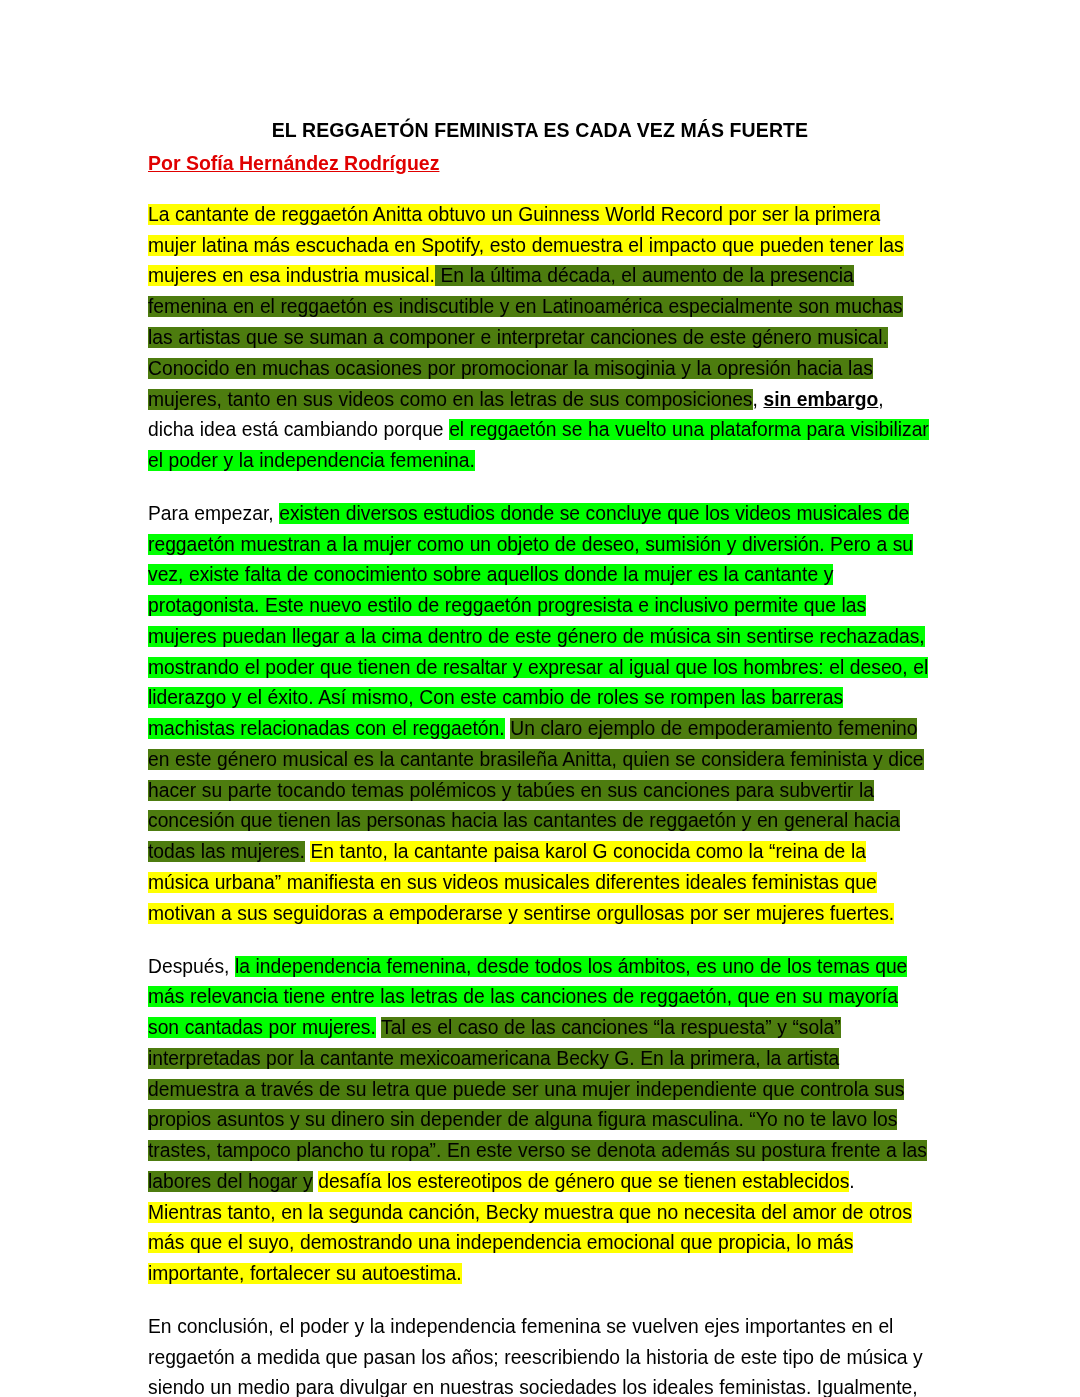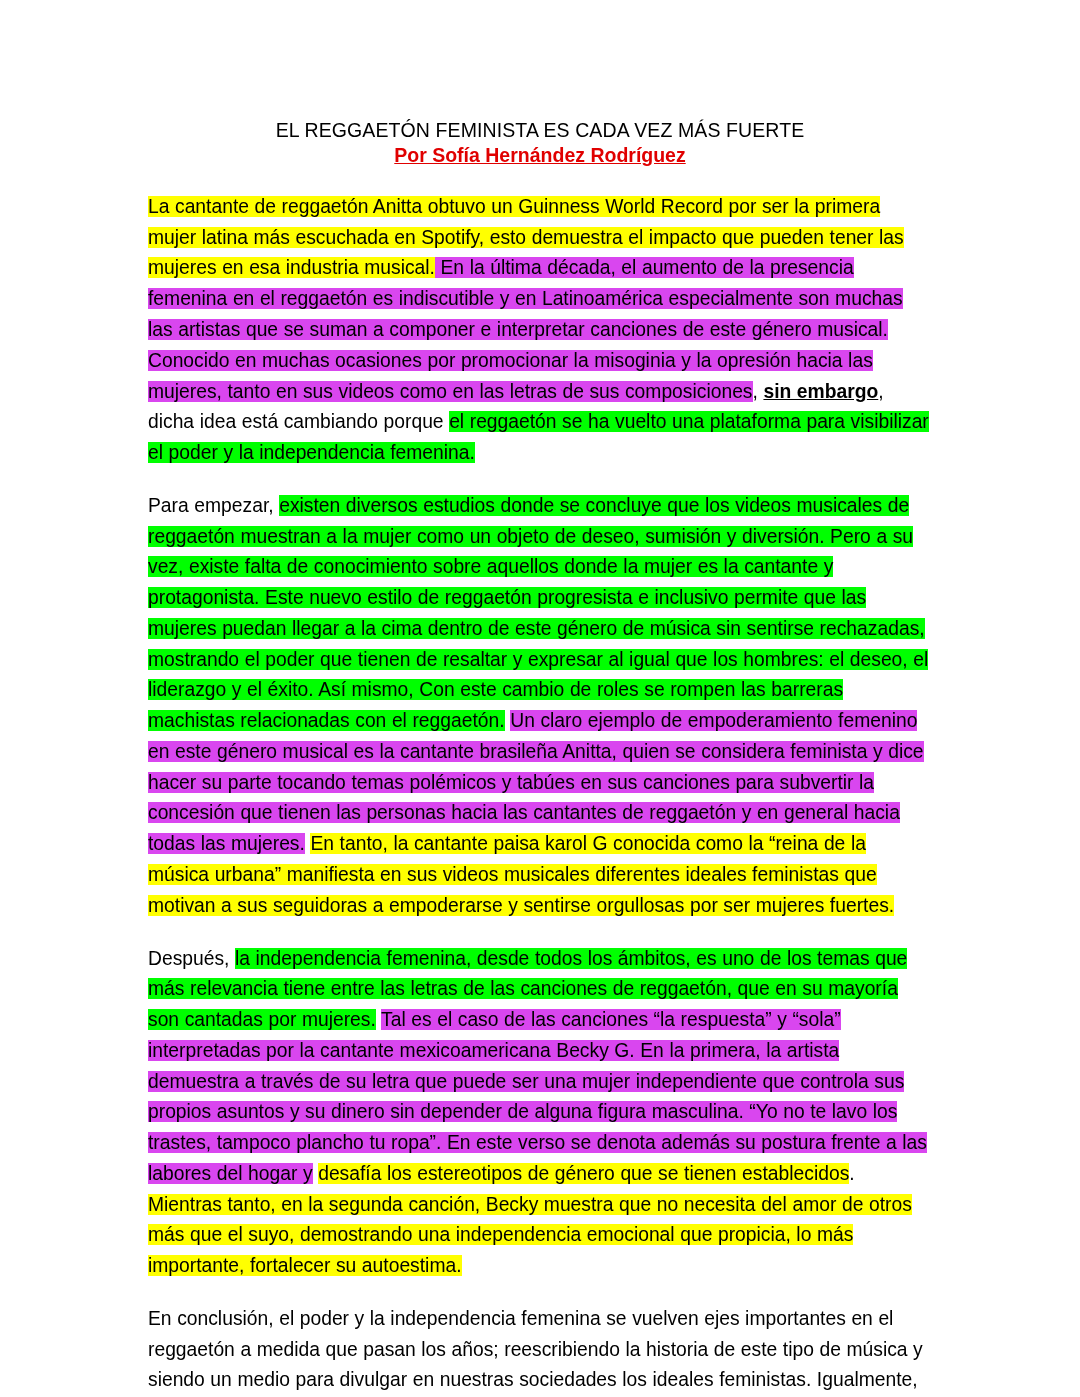--- a/index.html
+++ b/index.html
@@ -16,46 +16,46 @@
   .page {
     width: 1080px;
     min-height: 1397px;
     box-sizing: border-box;
     padding: 118px 148px 60px 148px;
     background: #ffffff;
   }
   .doc-title {
     text-align: center;
     font-size: 19.5px;
-    font-weight: normal;
+    font-weight: bold;
     line-height: 1.28;
     margin: 0;
     letter-spacing: 0.1px;
   }
   .doc-byline {
-    text-align: center;
+    text-align: left;
     font-size: 19.5px;
     font-weight: bold;
     color: #e00000;
     text-decoration: underline;
     line-height: 1.28;
-    margin: 0 0 2px 0;
+    margin: 8px 0 2px 0;
   }
   .spacer-sm { height: 22px; }
   p.body-par {
     font-size: 19.3px;
     line-height: 1.595;
     margin: 0 0 22px 0;
     text-align: left;
     text-justify: none;
     word-spacing: 0.2px;
   }
   p.body-par:last-child { margin-bottom: 0; }
   .hl-y { background-color: #ffff00; }
-  .hl-c { background-color: #d946ef; }
+  .hl-c { background-color: #4d7c0f; }
   .hl-g { background-color: #00ff00; }
   .bold { font-weight: bold; text-decoration: underline; }
 </style>
 </head>
 <body>
 
 <div class="page">
 
   <h1 class="doc-title">EL REGGAETÓN FEMINISTA ES CADA VEZ MÁS FUERTE</h1>
   <div class="doc-byline">Por Sofía Hernández Rodríguez</div>

